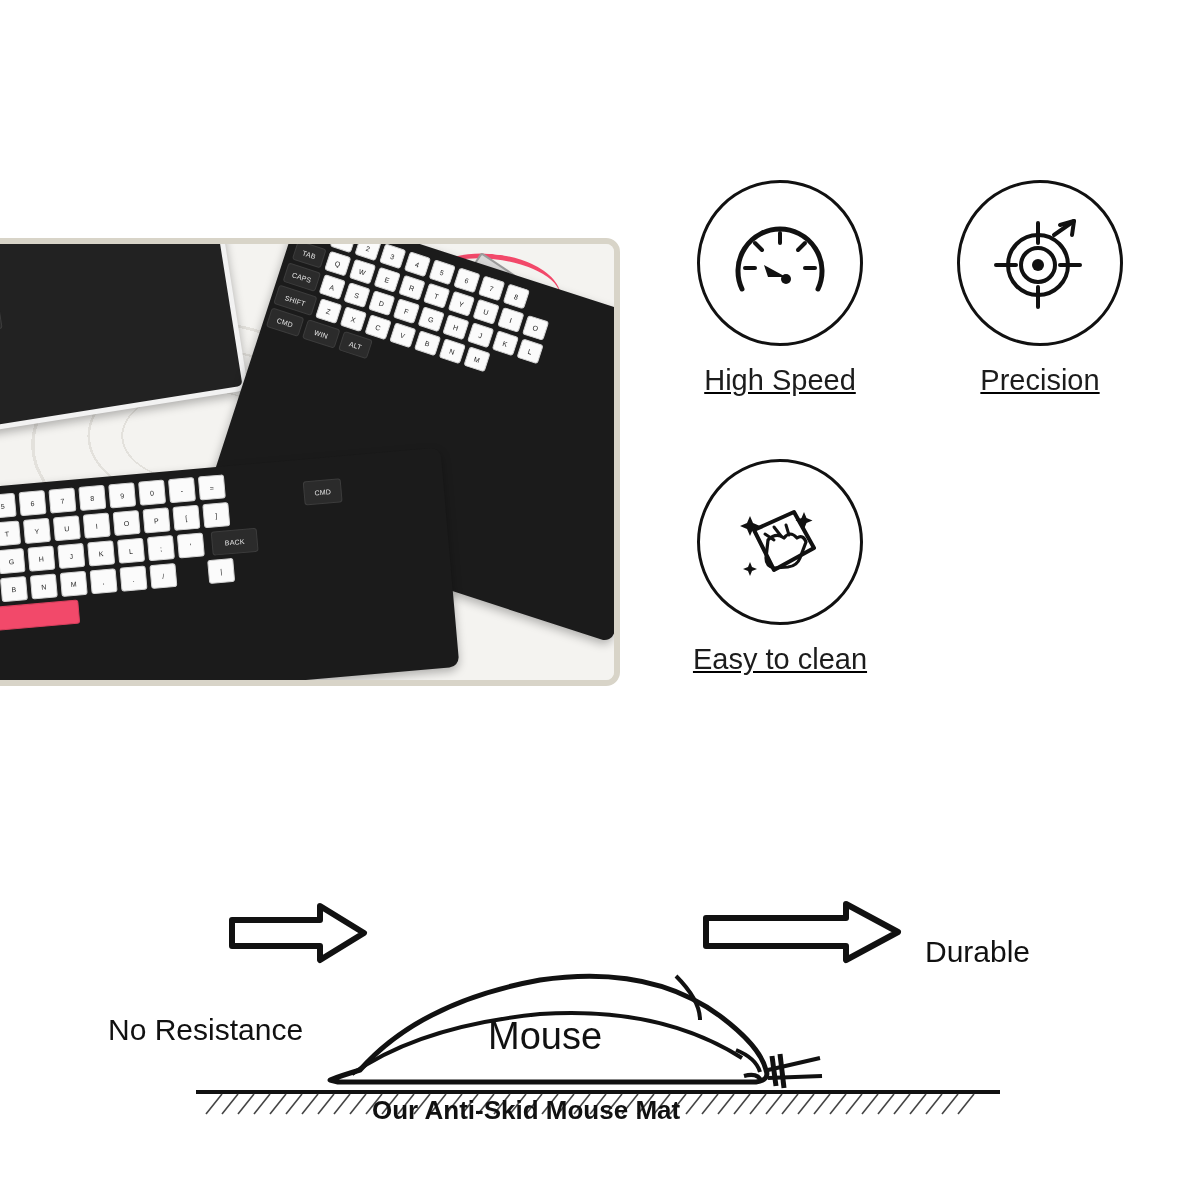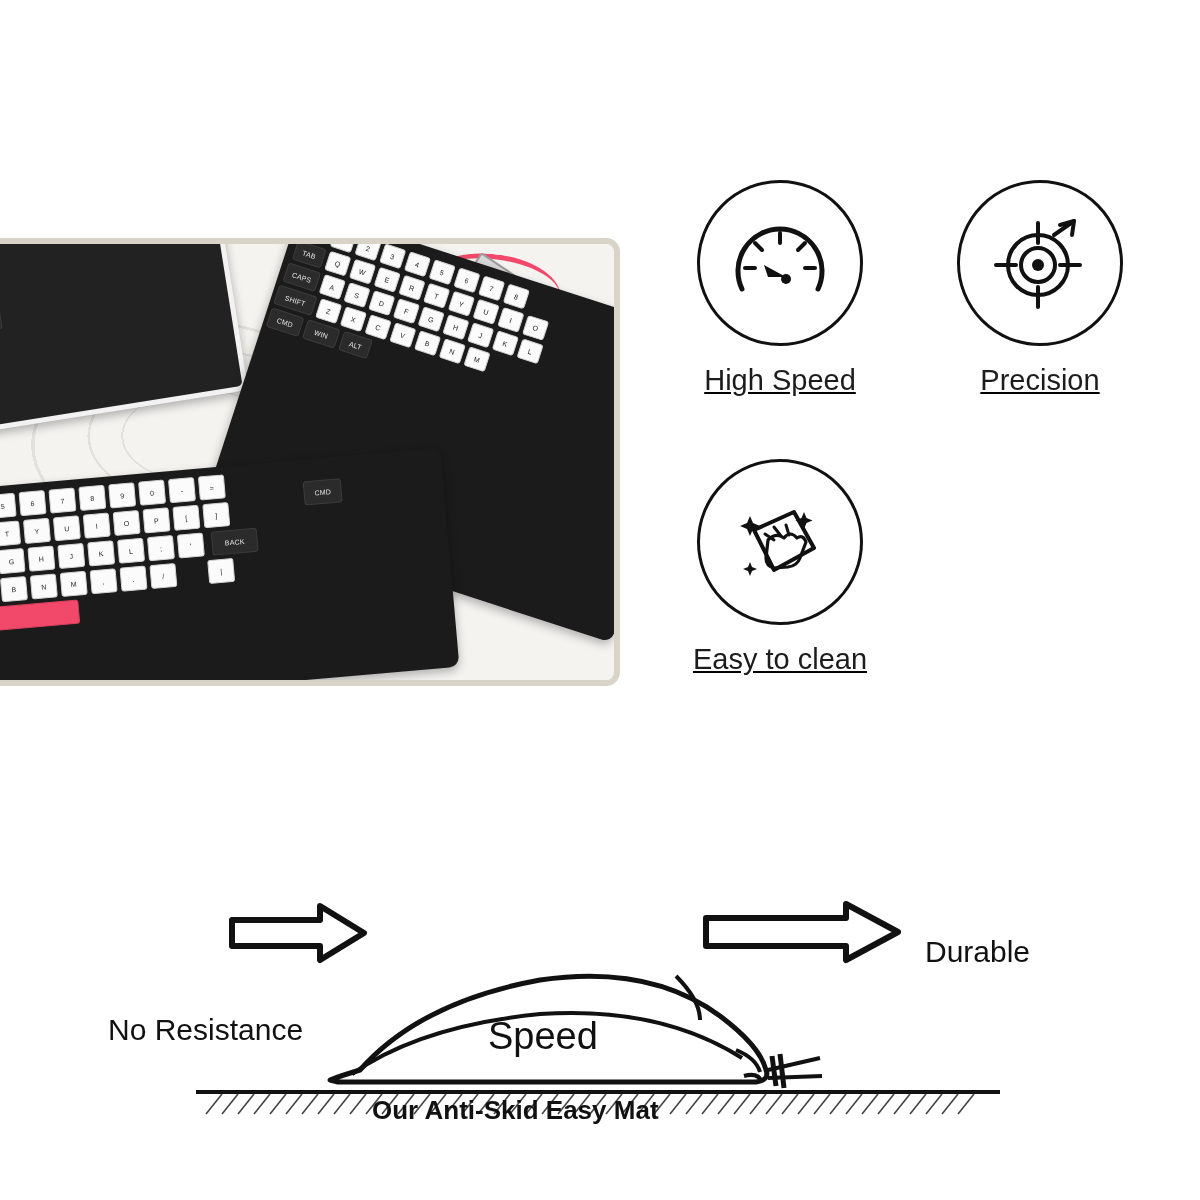--- a/index.html
+++ b/index.html
@@ -400,14 +400,14 @@
       <line x1="910" y1="234" x2="926" y2="214"></line>
         <line x1="926" y1="234" x2="942" y2="214"></line>
       <line x1="942" y1="234" x2="958" y2="214"></line>
         <line x1="958" y1="234" x2="974" y2="214"></line>
     </g>
   </g>
 </svg>
 
 <div class="diagram-label" id="label-no-resistance">No Resistance</div>
 <div class="diagram-label" id="label-movement">Durable</div>
-<div class="diagram-label" id="label-mouse">Speed</div>
-<div class="diagram-label" id="label-mat">Our Anti-Skid Easy Mat</div>
+<div class="diagram-label" id="label-mouse">Mouse</div>
+<div class="diagram-label" id="label-mat">Our Anti-Skid Mouse Mat</div>
 
 </body></html>

